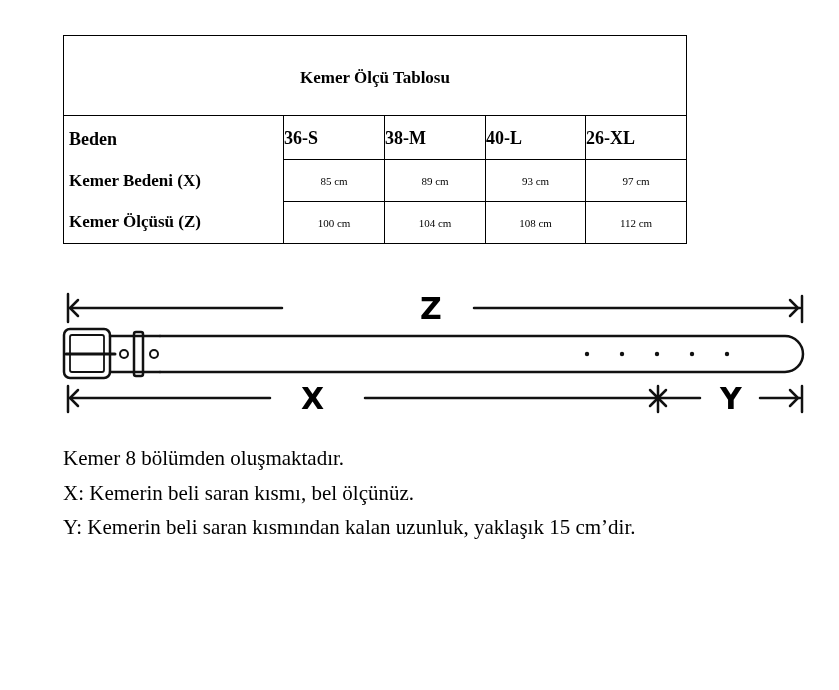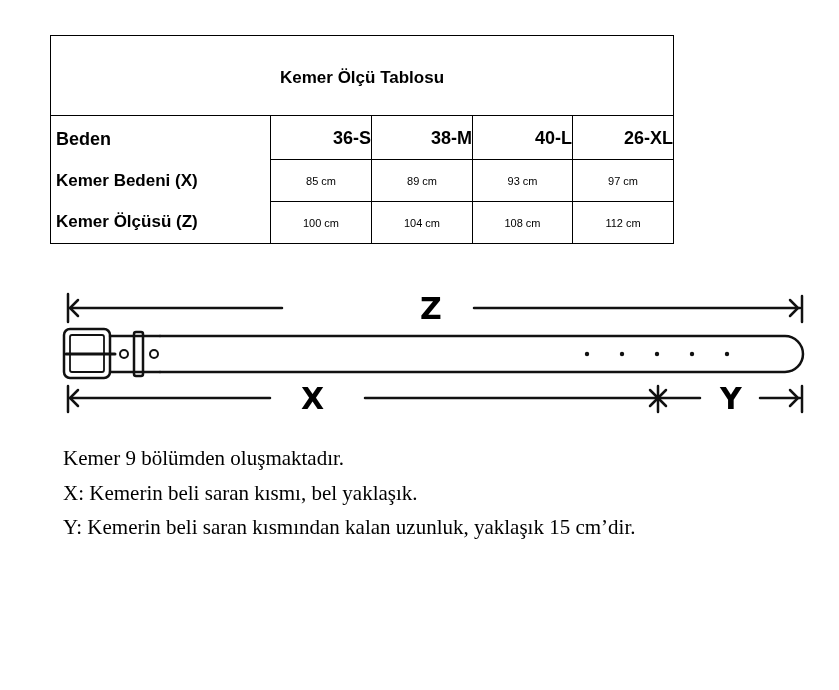--- a/index.html
+++ b/index.html
@@ -1,30 +1,30 @@
 <!DOCTYPE html>
 <html><head>
 <meta charset="utf-8">
 <style>
   html, body { margin: 0; padding: 0; background: #ffffff; }
   body { width: 839px; height: 690px; position: relative; overflow: hidden; color: #000; }
 
   .size-table {
-    position: absolute; left: 50px; top: 35px;
+    position: absolute; left: 63px; top: 35px;
     width: 623px; height: 209px;
     border-collapse: collapse;
-    font-family: Liberation Sans, sans-serif;
+    font-family: Liberation Serif, serif;
     table-layout: fixed;
   }
   .size-table td { border: 1px solid #000; padding: 0; }
   .size-table .title-cell {
     height: 64px; text-align: center; font-weight: bold; font-size: 17px;
     padding-top: 4px;
   }
-  .size-table .hdr td { height: 35px; font-weight: bold; font-size: 18px; text-align: right; padding-top: 2px; }
+  .size-table .hdr td { height: 35px; font-weight: bold; font-size: 18px; text-align: left; padding-top: 2px; }
   .size-table .hdr td.lbl { text-align: left; padding-left: 5px; margin-top: 32px; }
   .size-table .row td { height: 35px; font-size: 11px; text-align: center; }
   .size-table .row td.lbl { text-align: left; padding-left: 5px; font-weight: bold; font-size: 17px; }
   .size-table tr.nob-top td.lbl { border-top: none; }
   .size-table tr.nob-bottom td.lbl { border-bottom: none; }
 
   .diagram { position: absolute; left: 60px; top: 288px; width: 760px; height: 130px; }
   .diag-label {
     position: absolute; font-family: "DejaVu Sans", sans-serif; font-weight: bold;
     font-size: 30px; line-height: 30px;
@@ -119,16 +119,16 @@
       <circle cx="632" cy="66" r="2.2"></circle>
       <circle cx="667" cy="66" r="2.2"></circle>
     </g>
   </svg>
   <span class="diag-label" style="left:360px; top:6px;">Z</span>
   <span class="diag-label" style="left:241px; top:96px;">X</span>
   <span class="diag-label" style="left:660px; top:96px;">Y</span>
 </div>
 
 <div class="notes">
-  <p>Kemer 9 bölümden oluşmaktadır.</p>
-  <p>X: Kemerin beli saran kısmı, bel yaklaşık.</p>
+  <p>Kemer 8 bölümden oluşmaktadır.</p>
+  <p>X: Kemerin beli saran kısmı, bel ölçünüz.</p>
   <p>Y: Kemerin beli saran kısmından kalan uzunluk, yaklaşık 15 cm’dir.</p>
 </div>
 
 </body></html>

